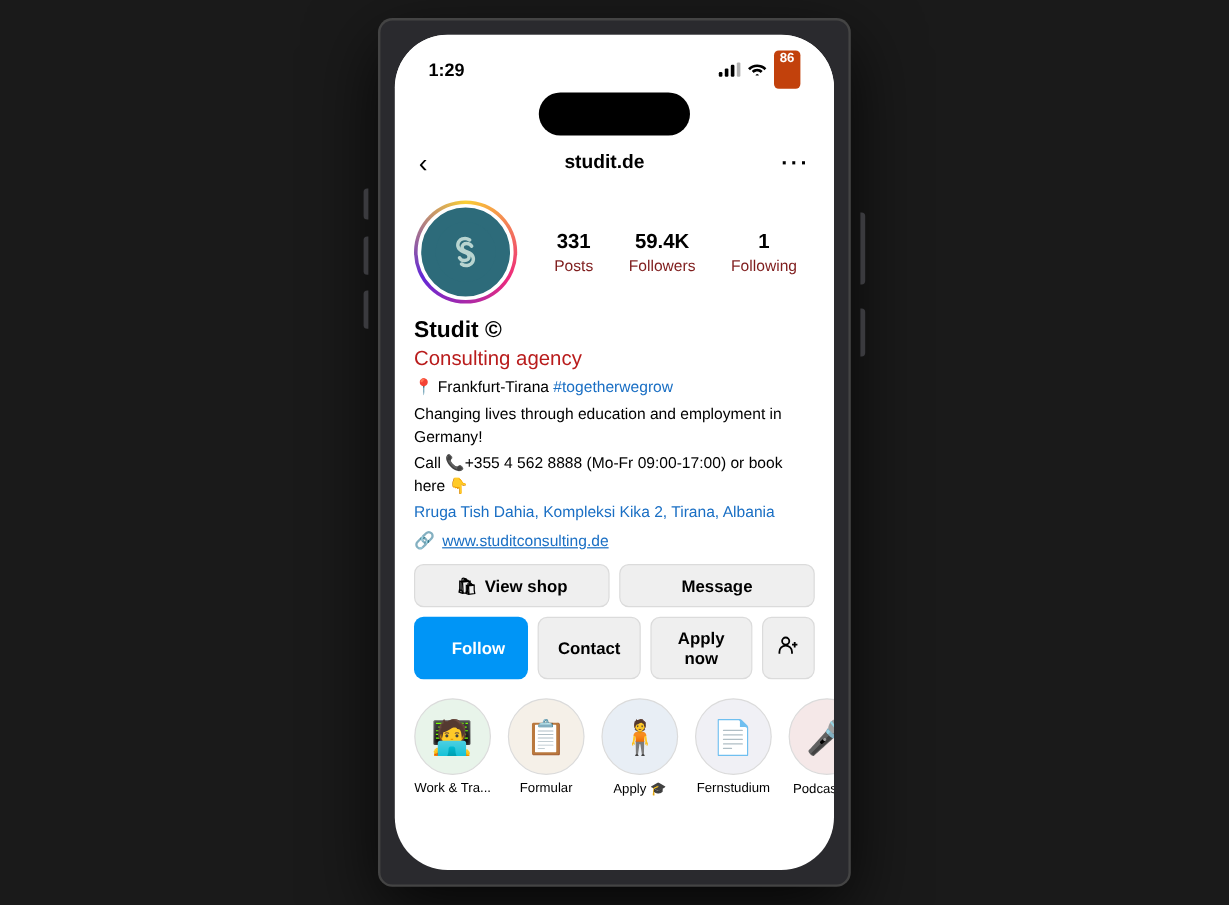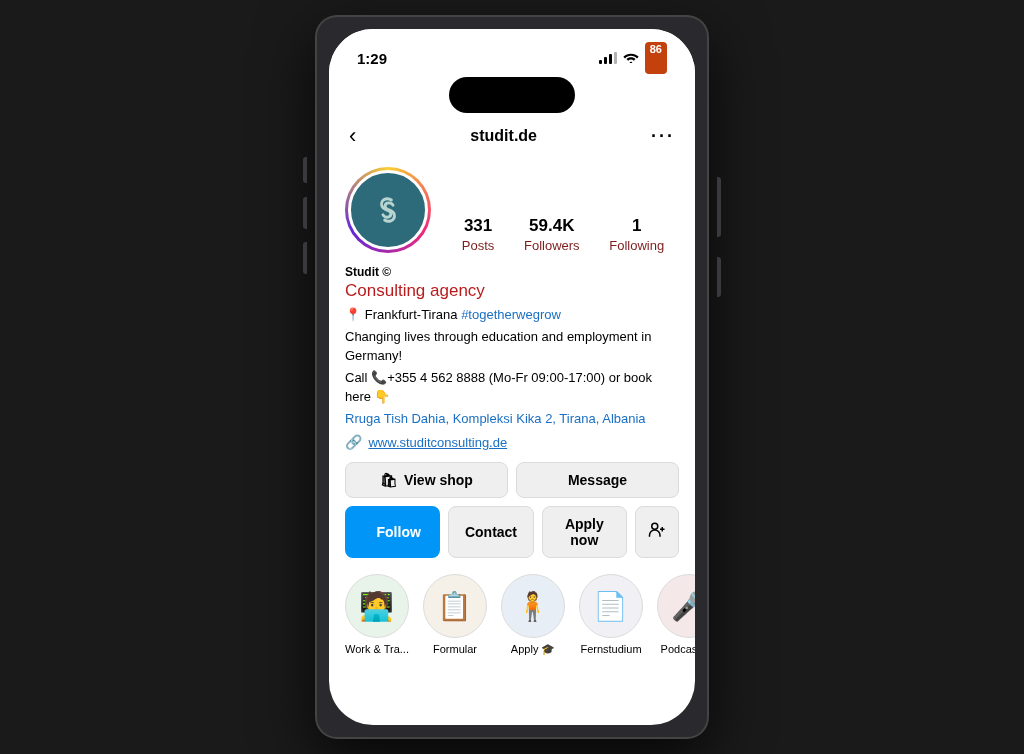--- a/index.html
+++ b/index.html
@@ -8,21 +8,21 @@
       display: flex;
       justify-content: center;
       align-items: center;
       min-height: 100vh;
       font-family: -apple-system, BlinkMacSystemFont, 'Segoe UI', sans-serif;
     }
     .phone-outer {
       width: 390px;
       height: 720px;
       background: #2a2a2e;
-      border-radius: 20px;
+      border-radius: 10px;
       padding: 12px;
       box-shadow: 0 0 0 2px #444, 0 20px 60px rgba(0,0,0,0.8);
       position: relative;
     }
     .phone-inner {
       width: 100%;
       height: 100%;
       background: #fff;
       border-radius: 44px;
       overflow: hidden;
@@ -100,21 +100,21 @@
       color: #000;
       letter-spacing: 2px;
       font-weight: 700;
     }
     
     .profile-section {
       padding: 8px 16px 0;
     }
     .profile-top {
       display: flex;
-      align-items: flex-end;
+      align-items: center;
       gap: 16px;
       margin-bottom: 12px;
     }
     .avatar-wrapper {
       width: 86px;
       height: 86px;
       border-radius: 50%;
       padding: 3px;
       background: conic-gradient(#f9ce34, #ee2a7b, #6228d7, #f9ce34);
       flex-shrink: 0;
@@ -148,21 +148,21 @@
     }
     .stat-label {
       font-size: 13px;
       color: #7f1d1d;
     }
     
     .bio-section {
       padding: 0 16px;
     }
     .profile-name {
-      font-size: 12px;
+      font-size: 19px;
       font-weight: 700;
       color: #000;
       margin-bottom: 2px;
     }
     .profile-category {
       font-size: 17px;
       color: #b91c1c;
       margin-bottom: 4px;
     }
     .bio-text {

